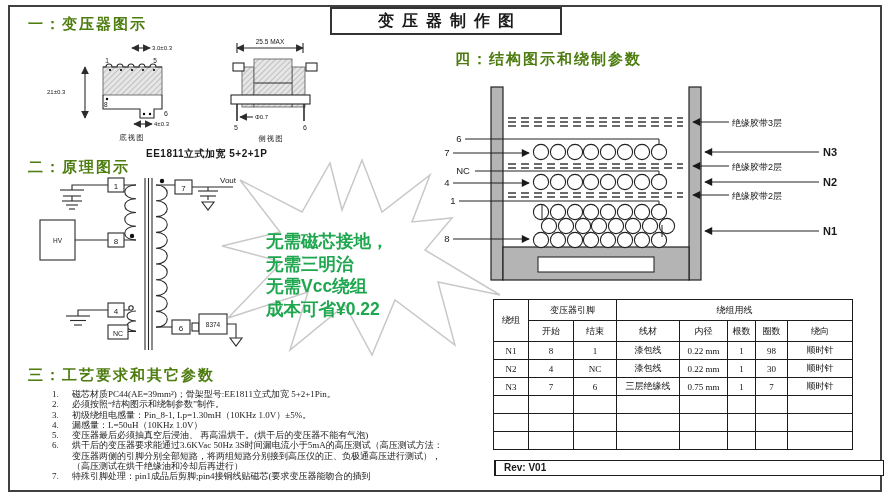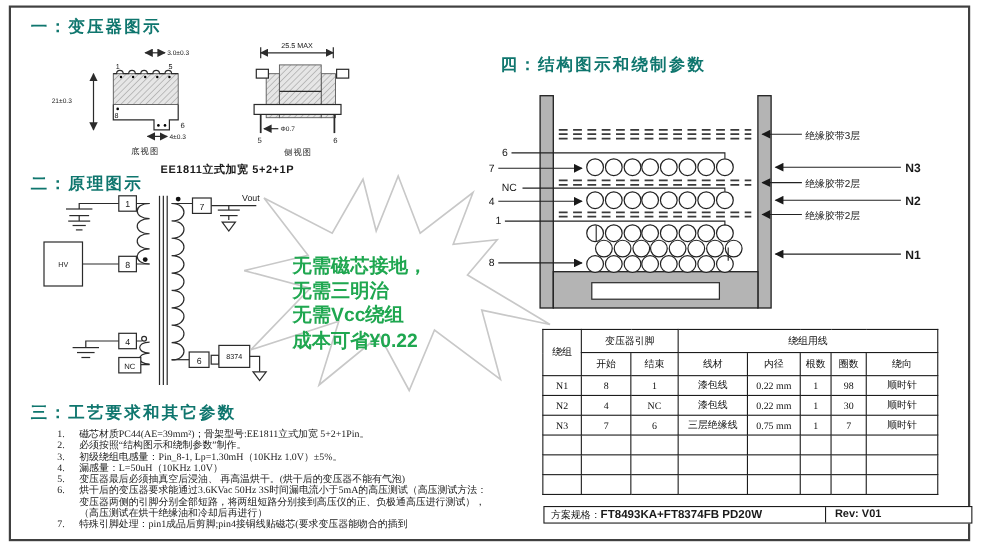--- a/index.html
+++ b/index.html
@@ -2,21 +2,21 @@
 <html><head>
 <meta charset="utf-8">
 <style>
   html,body{margin:0;padding:0;background:#fff;}
   .stage{position:relative;width:893px;height:494px;background:#fff;overflow:hidden;
          font-family:"Liberation Sans",sans-serif;color:#1a1a1a;}
   .page-border{position:absolute;left:8px;top:5px;width:870px;height:483px;border:2px solid #404040;background:#fff;}
   .title-box{position:absolute;left:330px;top:7px;width:232px;height:28px;background:#fff;border:2px solid #333;
              display:flex;align-items:center;justify-content:center;font-size:16px;font-weight:bold;
              letter-spacing:8px;padding-left:8px;box-sizing:border-box;}
-  .sec-h{position:absolute;font-size:15px;font-weight:bold;letter-spacing:2px;color:#0f766e;}
+  .sec-h{position:absolute;font-size:15px;font-weight:bold;letter-spacing:2px;color:#4d7c0f;}
   #s1-h{left:28px;top:15px;}
   #s2-h{left:28px;top:158px;}
   #s3-h{left:28px;top:366px;}
   #s4-h{left:455px;top:50px;}
   .core-label{position:absolute;left:146px;top:147px;font-size:10px;font-weight:bold;letter-spacing:0.5px;}
   #s1-svg{position:absolute;left:40px;top:34px;}
   #s2-svg{position:absolute;left:28px;top:170px;}
   #s4-svg{position:absolute;left:435px;top:76px;}
   #callout-svg{position:absolute;left:222px;top:158px;}
   .callout-line{fill:#1fa750;font-weight:bold;font-size:17.5px;}
@@ -48,20 +48,21 @@
   .turn{fill:#fff;stroke:#222;stroke-width:1.1;}
   .wall{fill:#b4b4b4;stroke:#222;stroke-width:1.2;}
   .lead{stroke:#222;stroke-width:1;fill:none;}
 </style>
 </head>
 <body>
 
 <div class="stage">
   <div class="page-border"></div>
 
+  <div class="title-box">变压器制作图</div>
 
   <div class="sec-h" id="s1-h">一：变压器图示</div>
   <div class="sec-h" id="s2-h">二：原理图示</div>
   <div class="sec-h" id="s4-h">四：结构图示和绕制参数</div>
   <div class="sec-h" id="s3-h">三：工艺要求和其它参数</div>
 
   <svg id="s1-svg" width="330" height="118" viewBox="0 0 330 118">
     <defs>
       <marker id="arr1" viewBox="0 0 10 10" refX="9" refY="5" markerWidth="7" markerHeight="7" orient="auto-start-reverse">
         <path d="M0,0L10,5L0,10z" fill="#2b2b2b"></path>
@@ -414,19 +415,16 @@
           <td></td>
           <td></td>
           <td></td>
           <td></td>
         </tr>
       </tbody>
   </table>
 
   <div id="footer">
     <div class="f-row">
-      <div class="f-spec">
-        <span>方案规格：</span><b>FT8493KA+FT8374FB PD20W</b>
-      </div>
       <div class="f-rev">Rev: V01</div>
     </div>
   </div>
 </div>
 
 </body></html>

